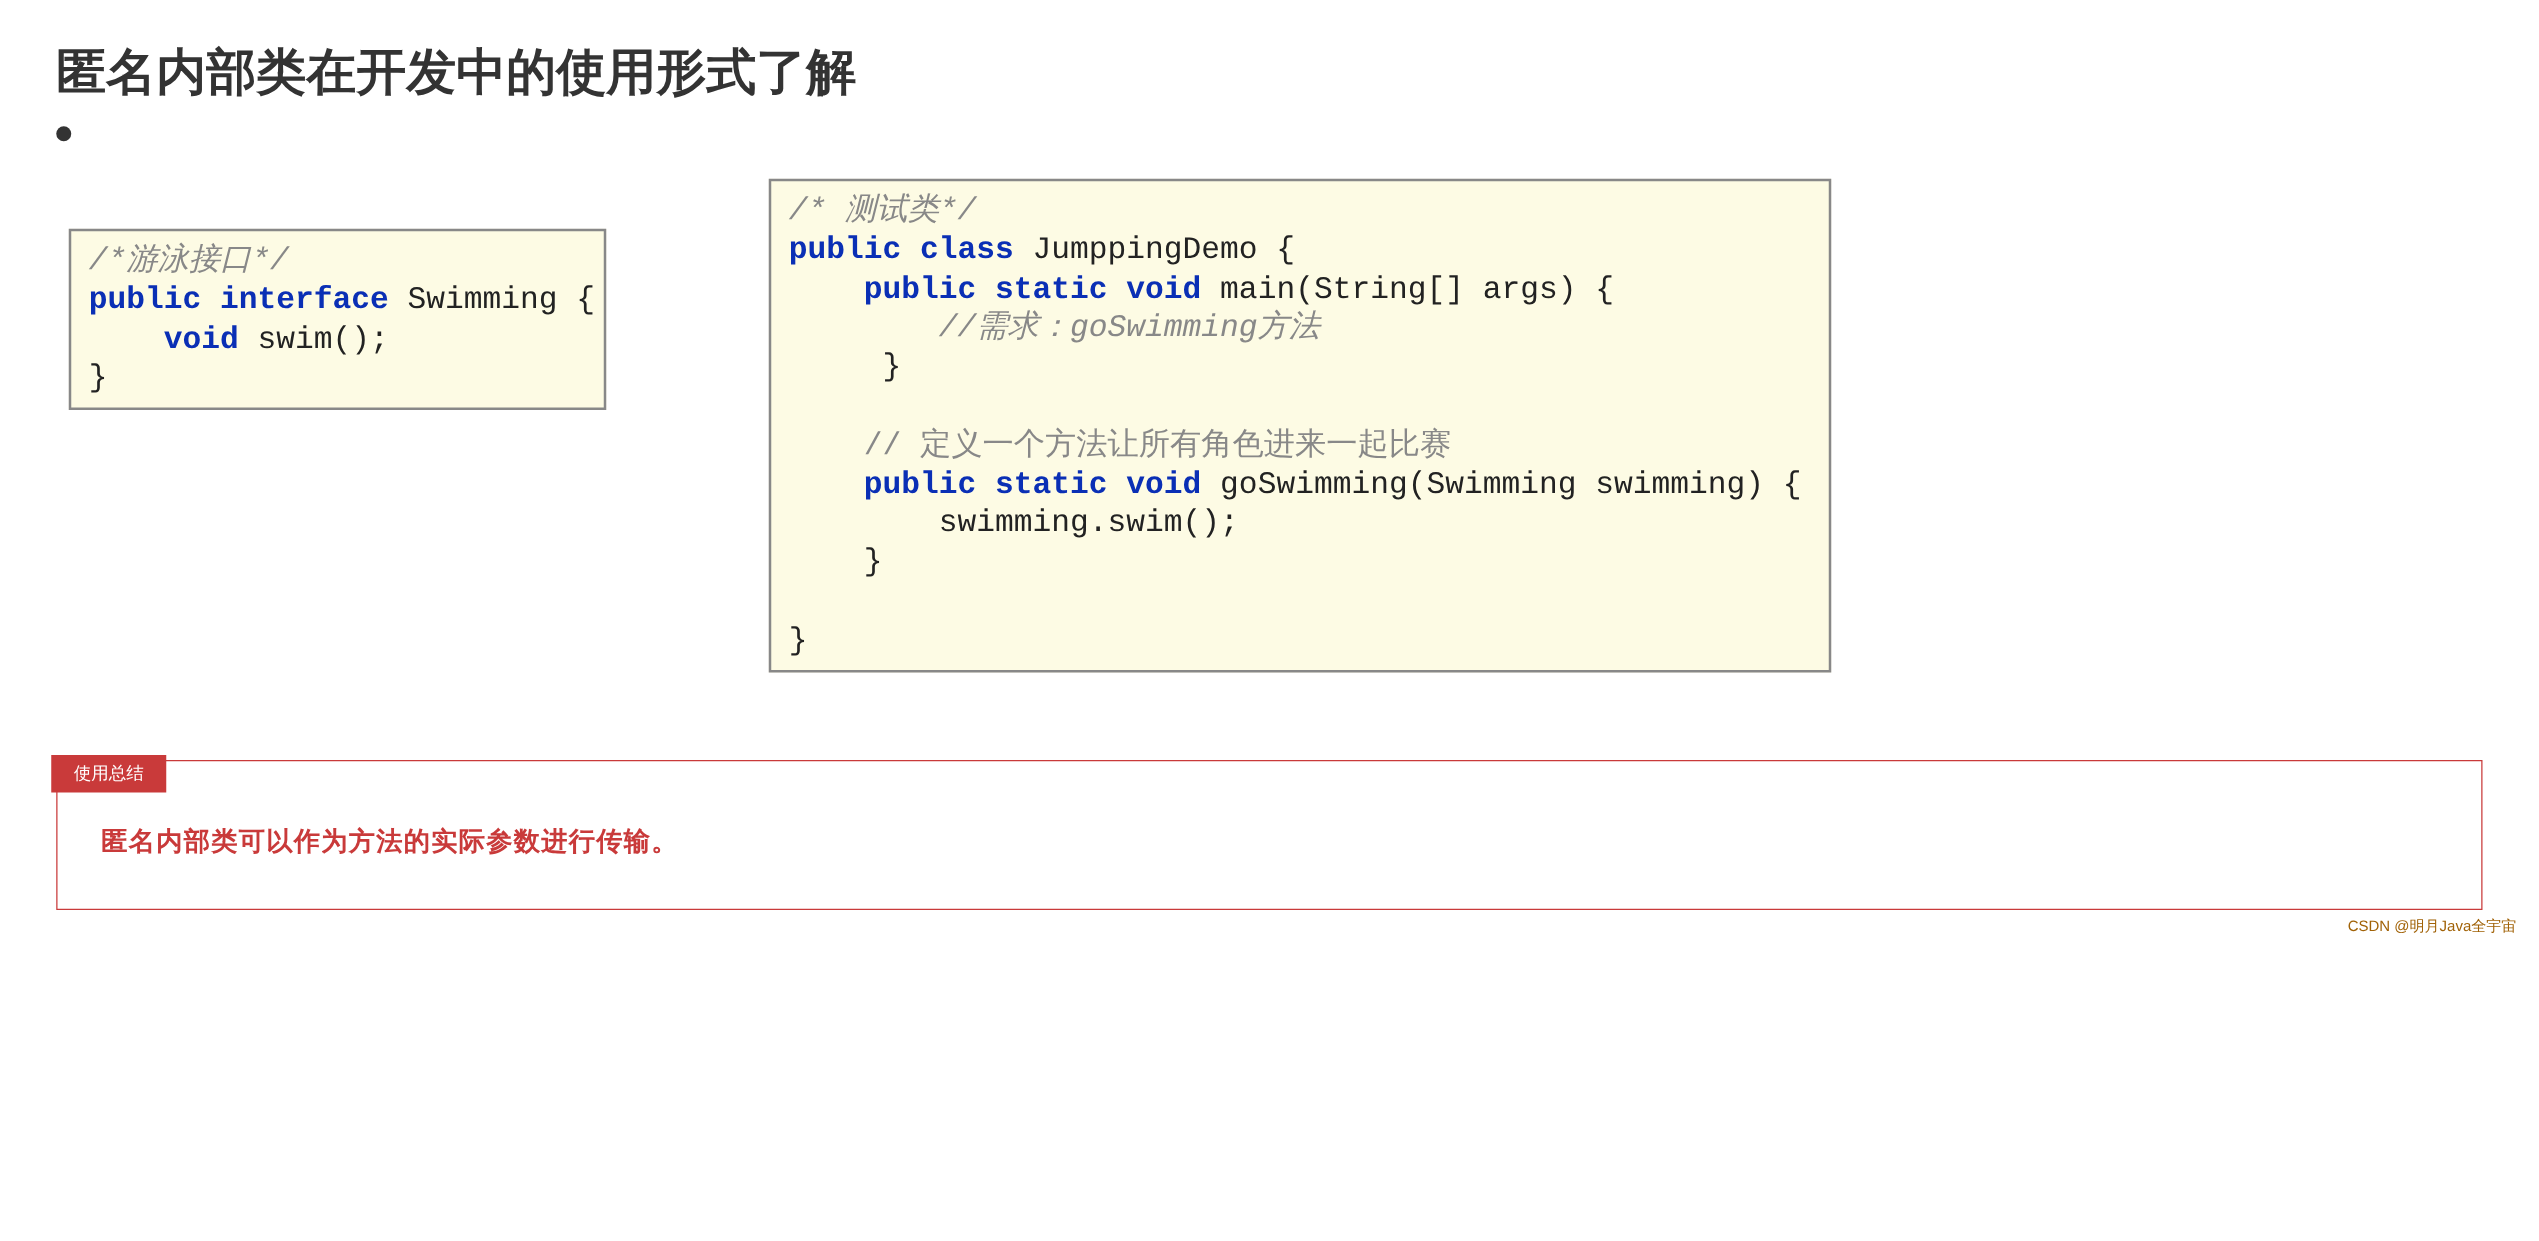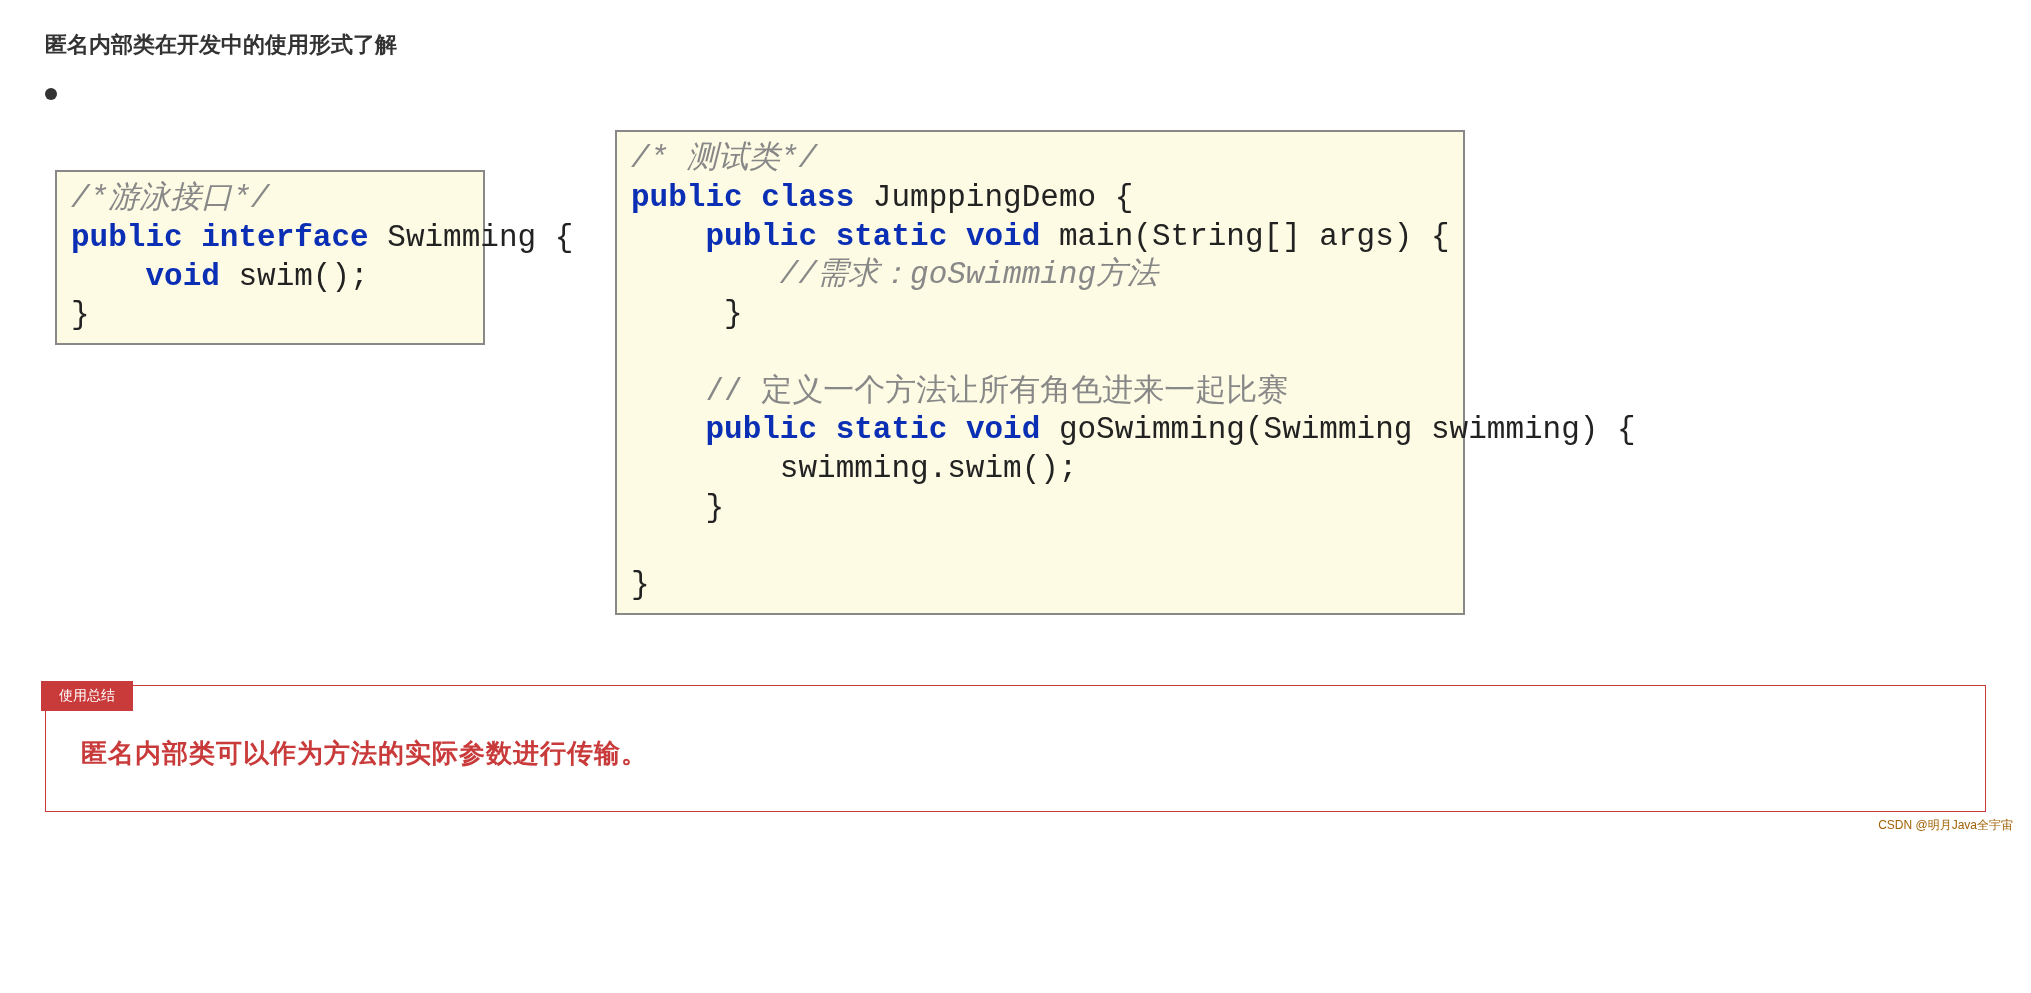--- a/index.html
+++ b/index.html
@@ -3,24 +3,24 @@
 <meta charset="utf-8">
 <style>
   * { margin: 0; padding: 0; box-sizing: border-box; }
   body {
     background: #ffffff;
     font-family: "Microsoft YaHei", "PingFang SC", sans-serif;
     padding: 30px 45px;
     position: relative;
   }
   .title {
-    font-size: 22px;
+    font-size: 40px;
     font-weight: bold;
     color: #333;
-    margin-bottom: 28px;
+    margin-bottom: 16px;
   }
   .bullet-row {
     display: flex;
     align-items: center;
     margin-bottom: 30px;
   }
   .bullet-dot {
     width: 12px;
     height: 12px;
     border-radius: 50%;
@@ -36,21 +36,21 @@
     display: flex;
     gap: 130px;
     align-items: flex-start;
     margin-left: 10px;
   }
   .code-block {
     background: #fdfbe4;
     border: 2px solid #888;
     padding: 8px 14px;
     font-family: "Consolas", "Courier New", monospace;
-    font-size: 31px;
+    font-size: 25px;
     line-height: 1.25;
     white-space: pre;
     color: #222;
   }
   .code-block.left { width: 430px; margin-top: 40px; }
   .code-block.right { width: 850px; }
   .kw { color: #0a2fb5; font-weight: bold; }
   .cm-it { color: #888; font-style: italic; }
   .cm { color: #888; }
   .summary-box {
@@ -62,21 +62,21 @@
   .summary-tag {
     position: absolute;
     top: -5px;
     left: -5px;
     background: #c93a3a;
     color: #fff;
     font-size: 14px;
     padding: 6px 18px;
   }
   .summary-text {
-    font-size: 26px;
+    font-size: 21px;
     font-weight: bold;
     color: #c93a3a;
     letter-spacing: 1px;
   }
   .watermark {
     position: absolute;
     bottom: 8px;
     right: 18px;
     font-size: 12px;
     color: #a16207;

